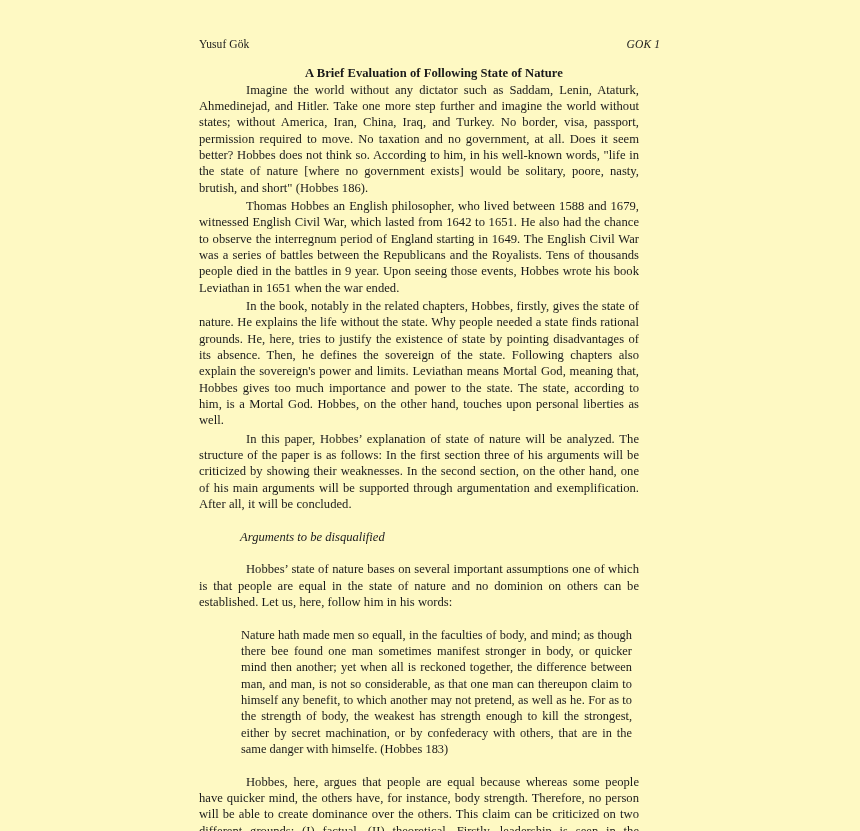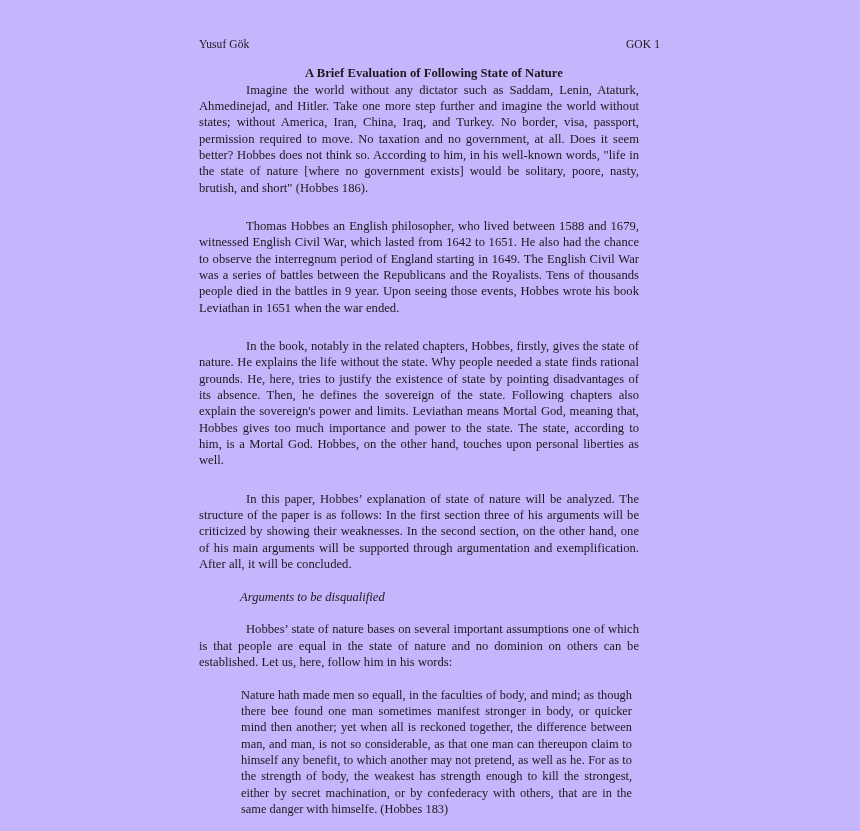--- a/index.html
+++ b/index.html
@@ -12,21 +12,21 @@
     height: 831px;
     background: #f5f5f5;
     font-family: "Liberation Serif", "DejaVu Serif", serif;
     color: #1a1a1a;
     overflow: hidden;
   }
   .page {
     position: relative;
     width: 860px;
     height: 831px;
-    background: #c4b5fd;
+    background: #fef9c3;
     box-sizing: border-box;
   }
   .content {
     position: absolute;
     left: 199px;
     top: 0;
     width: 440px;
   }
   
   .running-header {
@@ -40,20 +40,21 @@
     line-height: 1.2;
     letter-spacing: 0.1px;
   }
   .running-header .author-name {
     text-align: left;
     white-space: nowrap;
   }
   .running-header .page-marker {
     text-align: left;
     white-space: nowrap;
+    font-style: italic;
   }
   
   .doc-title {
     margin-top: 14px;
     width: 470px;
     text-align: center;
     font-weight: bold;
     font-size: 12.6px;
     line-height: 1.25;
     letter-spacing: 0.05px;
@@ -64,21 +65,21 @@
     padding: 0;
     text-align: justify;
     text-justify: inter-word;
     font-size: 12.6px;
     line-height: 16.35px;
     text-indent: 47px;
     letter-spacing: 0.02px;
     word-spacing: 0.1px;
   }
   p.para + p.para {
-    margin-top: 22px;
+    margin-top: 2px;
   }
   .first-para {
     margin-top: 19px;
   }
   
   .section-heading {
     margin: 16.2px 0 0 0;
     padding: 0;
     font-style: italic;
     font-size: 12.6px;

